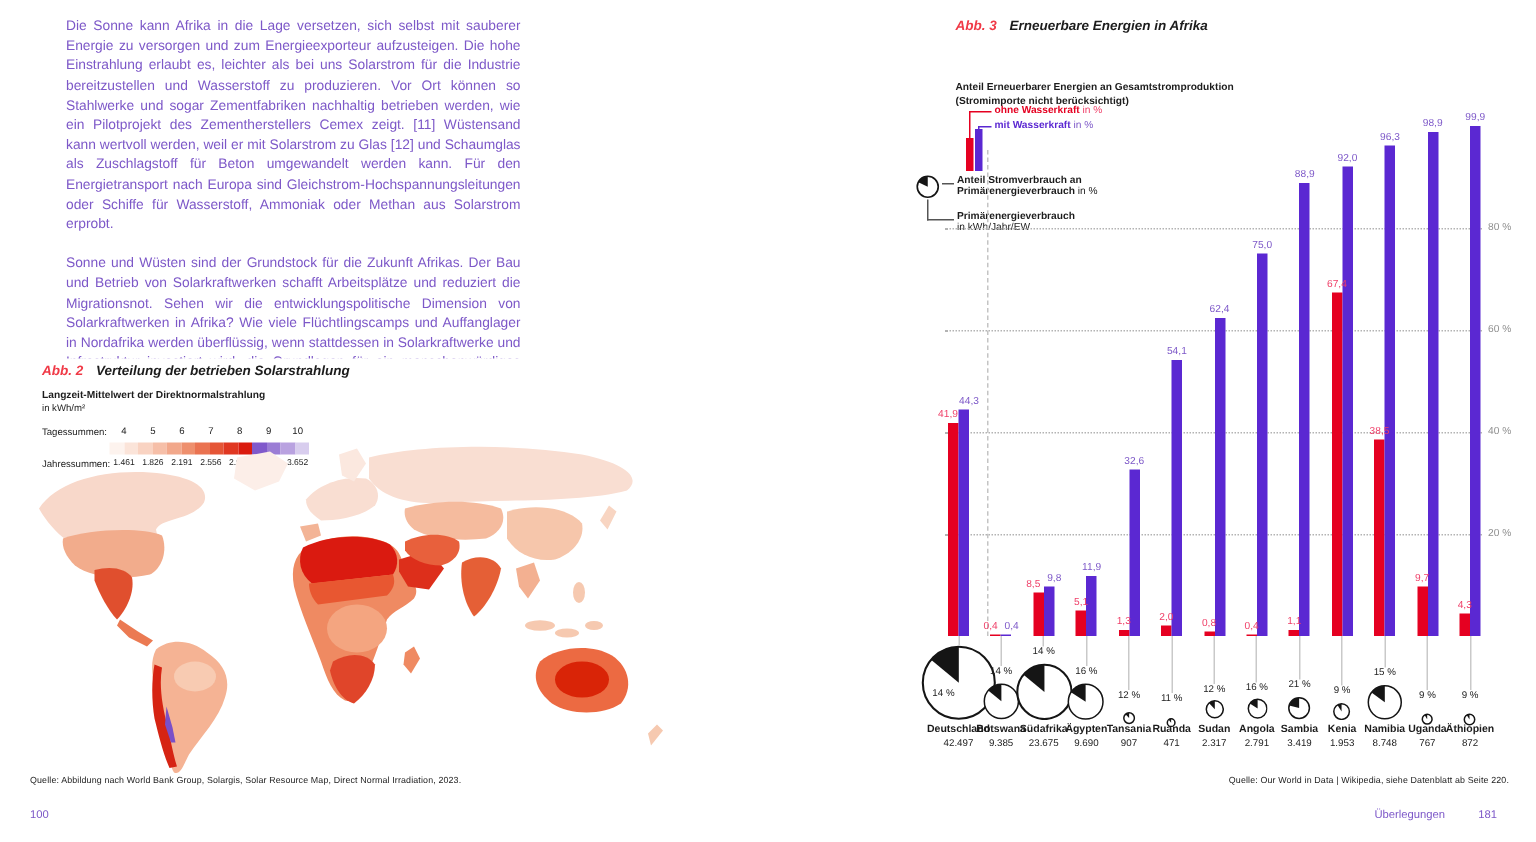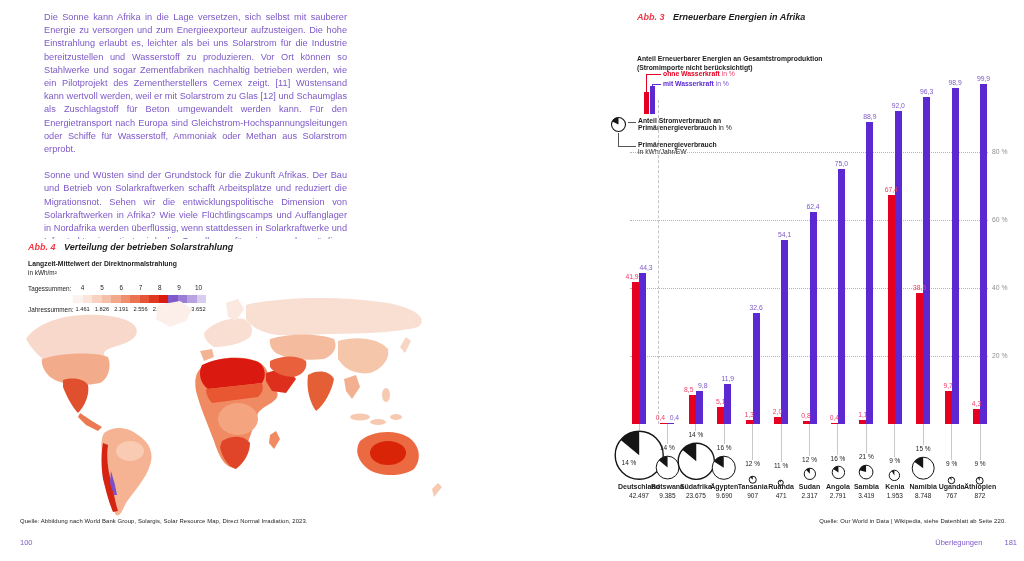--- a/index.html
+++ b/index.html
@@ -31,21 +31,21 @@
 <body>
 
 <div id="stage">
 
   <div id="bodytext" class="abs">
     <p>Die Sonne kann Afrika in die Lage versetzen, sich selbst mit sauberer Energie zu versorgen und zum Energieexporteur aufzusteigen. Die hohe Einstrahlung erlaubt es, leichter als bei uns Solarstrom für die Industrie bereitzustellen und Wasserstoff zu produzieren. Vor Ort können so Stahlwerke und sogar Zementfabriken nachhaltig betrieben werden, wie ein Pilotprojekt des Zementherstellers Cemex zeigt. [11] Wüstensand kann wertvoll werden, weil er mit Solarstrom zu Glas [12] und Schaumglas als Zuschlagstoff für Beton umgewandelt werden kann. Für den Energietransport nach Europa sind Gleichstrom-Hochspannungsleitungen oder Schiffe für Wasserstoff, Ammoniak oder Methan aus Solarstrom erprobt.</p>
     <p>Sonne und Wüsten sind der Grundstock für die Zukunft Afrikas. Der Bau und Betrieb von Solarkraftwerken schafft Arbeitsplätze und reduziert die Migrationsnot. Sehen wir die entwicklungspolitische Dimension von Solarkraftwerken in Afrika? Wie viele Flüchtlingscamps und Auffanglager in Nordafrika werden überflüssig, wenn stattdessen in Solarkraftwerke und Infrastruktur investiert wird, die Grundlagen für ein menschenwürdiges Leben sichern?</p>
   </div>
 
   <div class="abs figcap" style="left:28px;top:242px;">
-    <span class="red b">Abb. 4</span>
+    <span class="red b">Abb. 2</span>
     <span class="blk b" style="margin-left:6px;">Verteilung der betrieben Solarstrahlung</span>
   </div>
 
   <div class="abs legend-h" style="left:28px;top:260px;">Langzeit-Mittelwert der Direktnormalstrahlung</div>
   <div class="abs tiny" style="left:28px;top:269px;">in kWh/m²</div>
 
   <div class="abs tiny" style="left:28px;top:285px;">Tagessummen:</div>
   <div class="abs flexrow tiny" style="left:73px;top:284px;">
       <div class="tickcell">4</div>
       <div class="tickcell">5</div>
@@ -333,18 +333,18 @@
       <div style="position: absolute; left: 975.37px; top: 470.861px; width: 9.33947px; height: 9.33947px;"><svg width="9.339466838309697" height="9.339466838309697">
           <circle cx="4.6697334191548485" cy="4.6697334191548485" r="3.469733419154849" fill="#fff" stroke="#151515" stroke-width="1"></circle>
           <path d="M 4.6697334191548485,4.6697334191548485 L 4.6697334191548485,1.1999999999999997 A 3.469733419154849,3.469733419154849 0 0 0 2.81,1.74 Z" fill="#151515"></path>
         </svg></div>
       <div style="position: absolute; left: 965.04px; top: 460.061px; width: 30px; text-align: center; font-size: 6.5px; color: rgb(34, 34, 34);">9 %</div>
       <div style="position: absolute; left: 949.04px; top: 483px; width: 62px; text-align: center; font-size: 7px; font-weight: bold; color: rgb(28, 28, 28);">Äthiopien</div>
       <div style="position: absolute; left: 949.04px; top: 491.5px; width: 62px; text-align: center; font-size: 6.5px; color: rgb(28, 28, 28);">872</div>
     </div>
 
   <div class="abs src" style="right:18px;top:518px;text-align:right;">Quelle: Our World in Data | Wikipedia, siehe Datenblatt ab Seite 220.</div>
-  <div class="abs footer" style="right:7px;top:538px;text-align:left;">
+  <div class="abs footer" style="right:26px;top:538px;text-align:left;">
     <span>Überlegungen</span>
     <span style="margin-left:20px;">181</span>
   </div>
 
 </div>
 
 </body></html>

